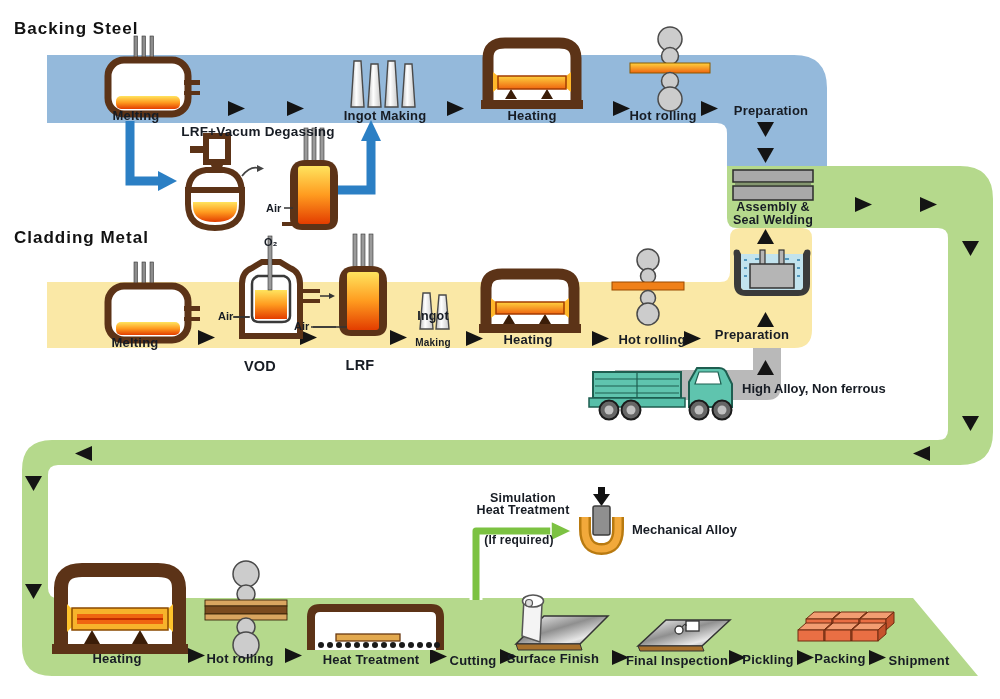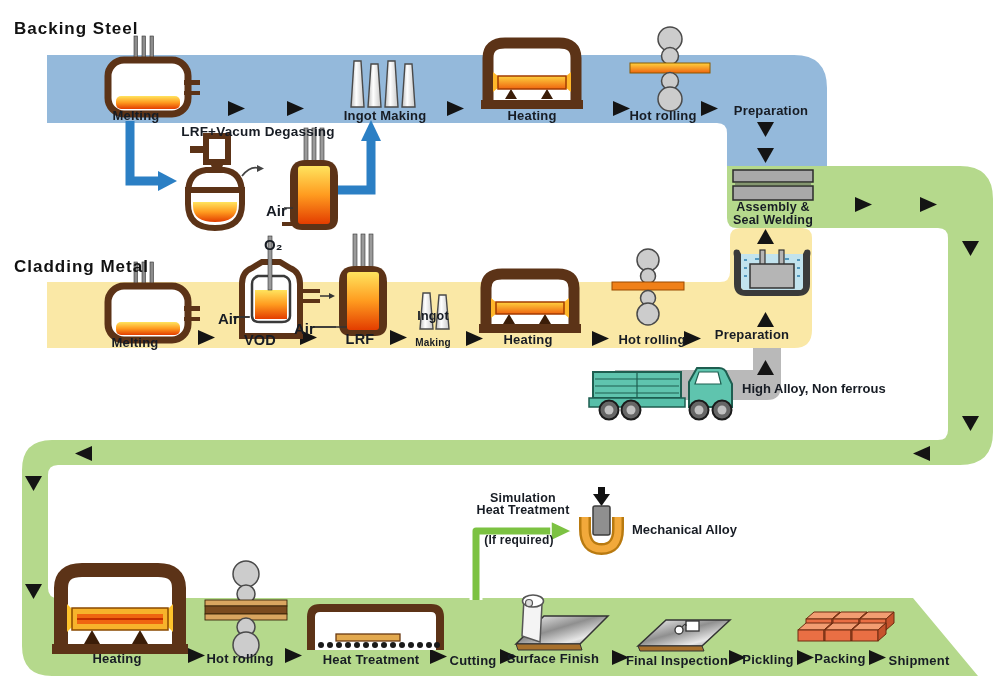--- a/index.html
+++ b/index.html
@@ -4,22 +4,22 @@
 <style>
   html,body{margin:0;padding:0;background:#ffffff;}
   #stage{position:relative;width:1000px;height:699px;background:#ffffff;overflow:hidden;
          font-family:"Liberation Sans","DejaVu Sans",sans-serif;}
   #flow-svg{position:absolute;left:0;top:0;}
   .lbl{position:absolute;transform:translateX(-50%);white-space:nowrap;font-weight:bold;
        font-size:13px;color:#171c24;line-height:1.05;letter-spacing:.2px;text-align:center;}
   .lbl-left{position:absolute;white-space:nowrap;font-weight:bold;font-size:13px;
             color:#171c24;line-height:1.05;}
   .title{font-size:17px;letter-spacing:1px;color:#121212;}
-  .small{font-size:15px;letter-spacing:0;}
-  .mid{font-size:14.5px;}
+  .small{font-size:11px;letter-spacing:0;}
+  .mid{font-size:14.5px;margin-top:26px;}
   .sim{font-size:12.5px;}
 </style>
 </head>
 <body>
 
 <div id="stage">
 
 <svg id="flow-svg" width="1000" height="699" viewBox="0 0 1000 699">
   <defs>
     <linearGradient id="gMolten" x1="0" y1="0" x2="0" y2="1">
@@ -363,21 +363,21 @@
 <div class="lbl" style="left:258px;top:125px;font-size:13.5px">LRF+Vacum Degassing</div>
 <div class="lbl-left small" style="left:266px;top:203px">Air</div>
 <div class="lbl" style="left:385px;top:109px">Ingot Making</div>
 <div class="lbl" style="left:532px;top:109px">Heating</div>
 <div class="lbl" style="left:663px;top:109px">Hot rolling</div>
 <div class="lbl" style="left:771px;top:104px">Preparation</div>
 
 <div class="lbl" style="left:773px;top:201px;font-size:12.5px">Assembly &amp;</div>
 <div class="lbl" style="left:773px;top:214px;font-size:12.5px">Seal Welding</div>
 
-<div class="lbl-left title" style="left:14px;top:258px">Cladding Metal</div>
+<div class="lbl-left title" style="left:14px;top:229px">Cladding Metal</div>
 <div class="lbl" style="left:135px;top:336px">Melting</div>
 <div class="lbl-left small" style="left:264px;top:237px">O₂</div>
 <div class="lbl-left small" style="left:218px;top:311px">Air</div>
 <div class="lbl mid" style="left:260px;top:333px">VOD</div>
 <div class="lbl-left small" style="left:294px;top:321px">Air</div>
 <div class="lbl mid" style="left:360px;top:332px">LRF</div>
 <div class="lbl" style="left:433px;top:310px;font-size:12.5px">Ingot</div>
 <div class="lbl" style="left:433px;top:338px;font-size:10px">Making</div>
 <div class="lbl" style="left:528px;top:333px">Heating</div>
 <div class="lbl" style="left:652px;top:333px">Hot rolling</div>

